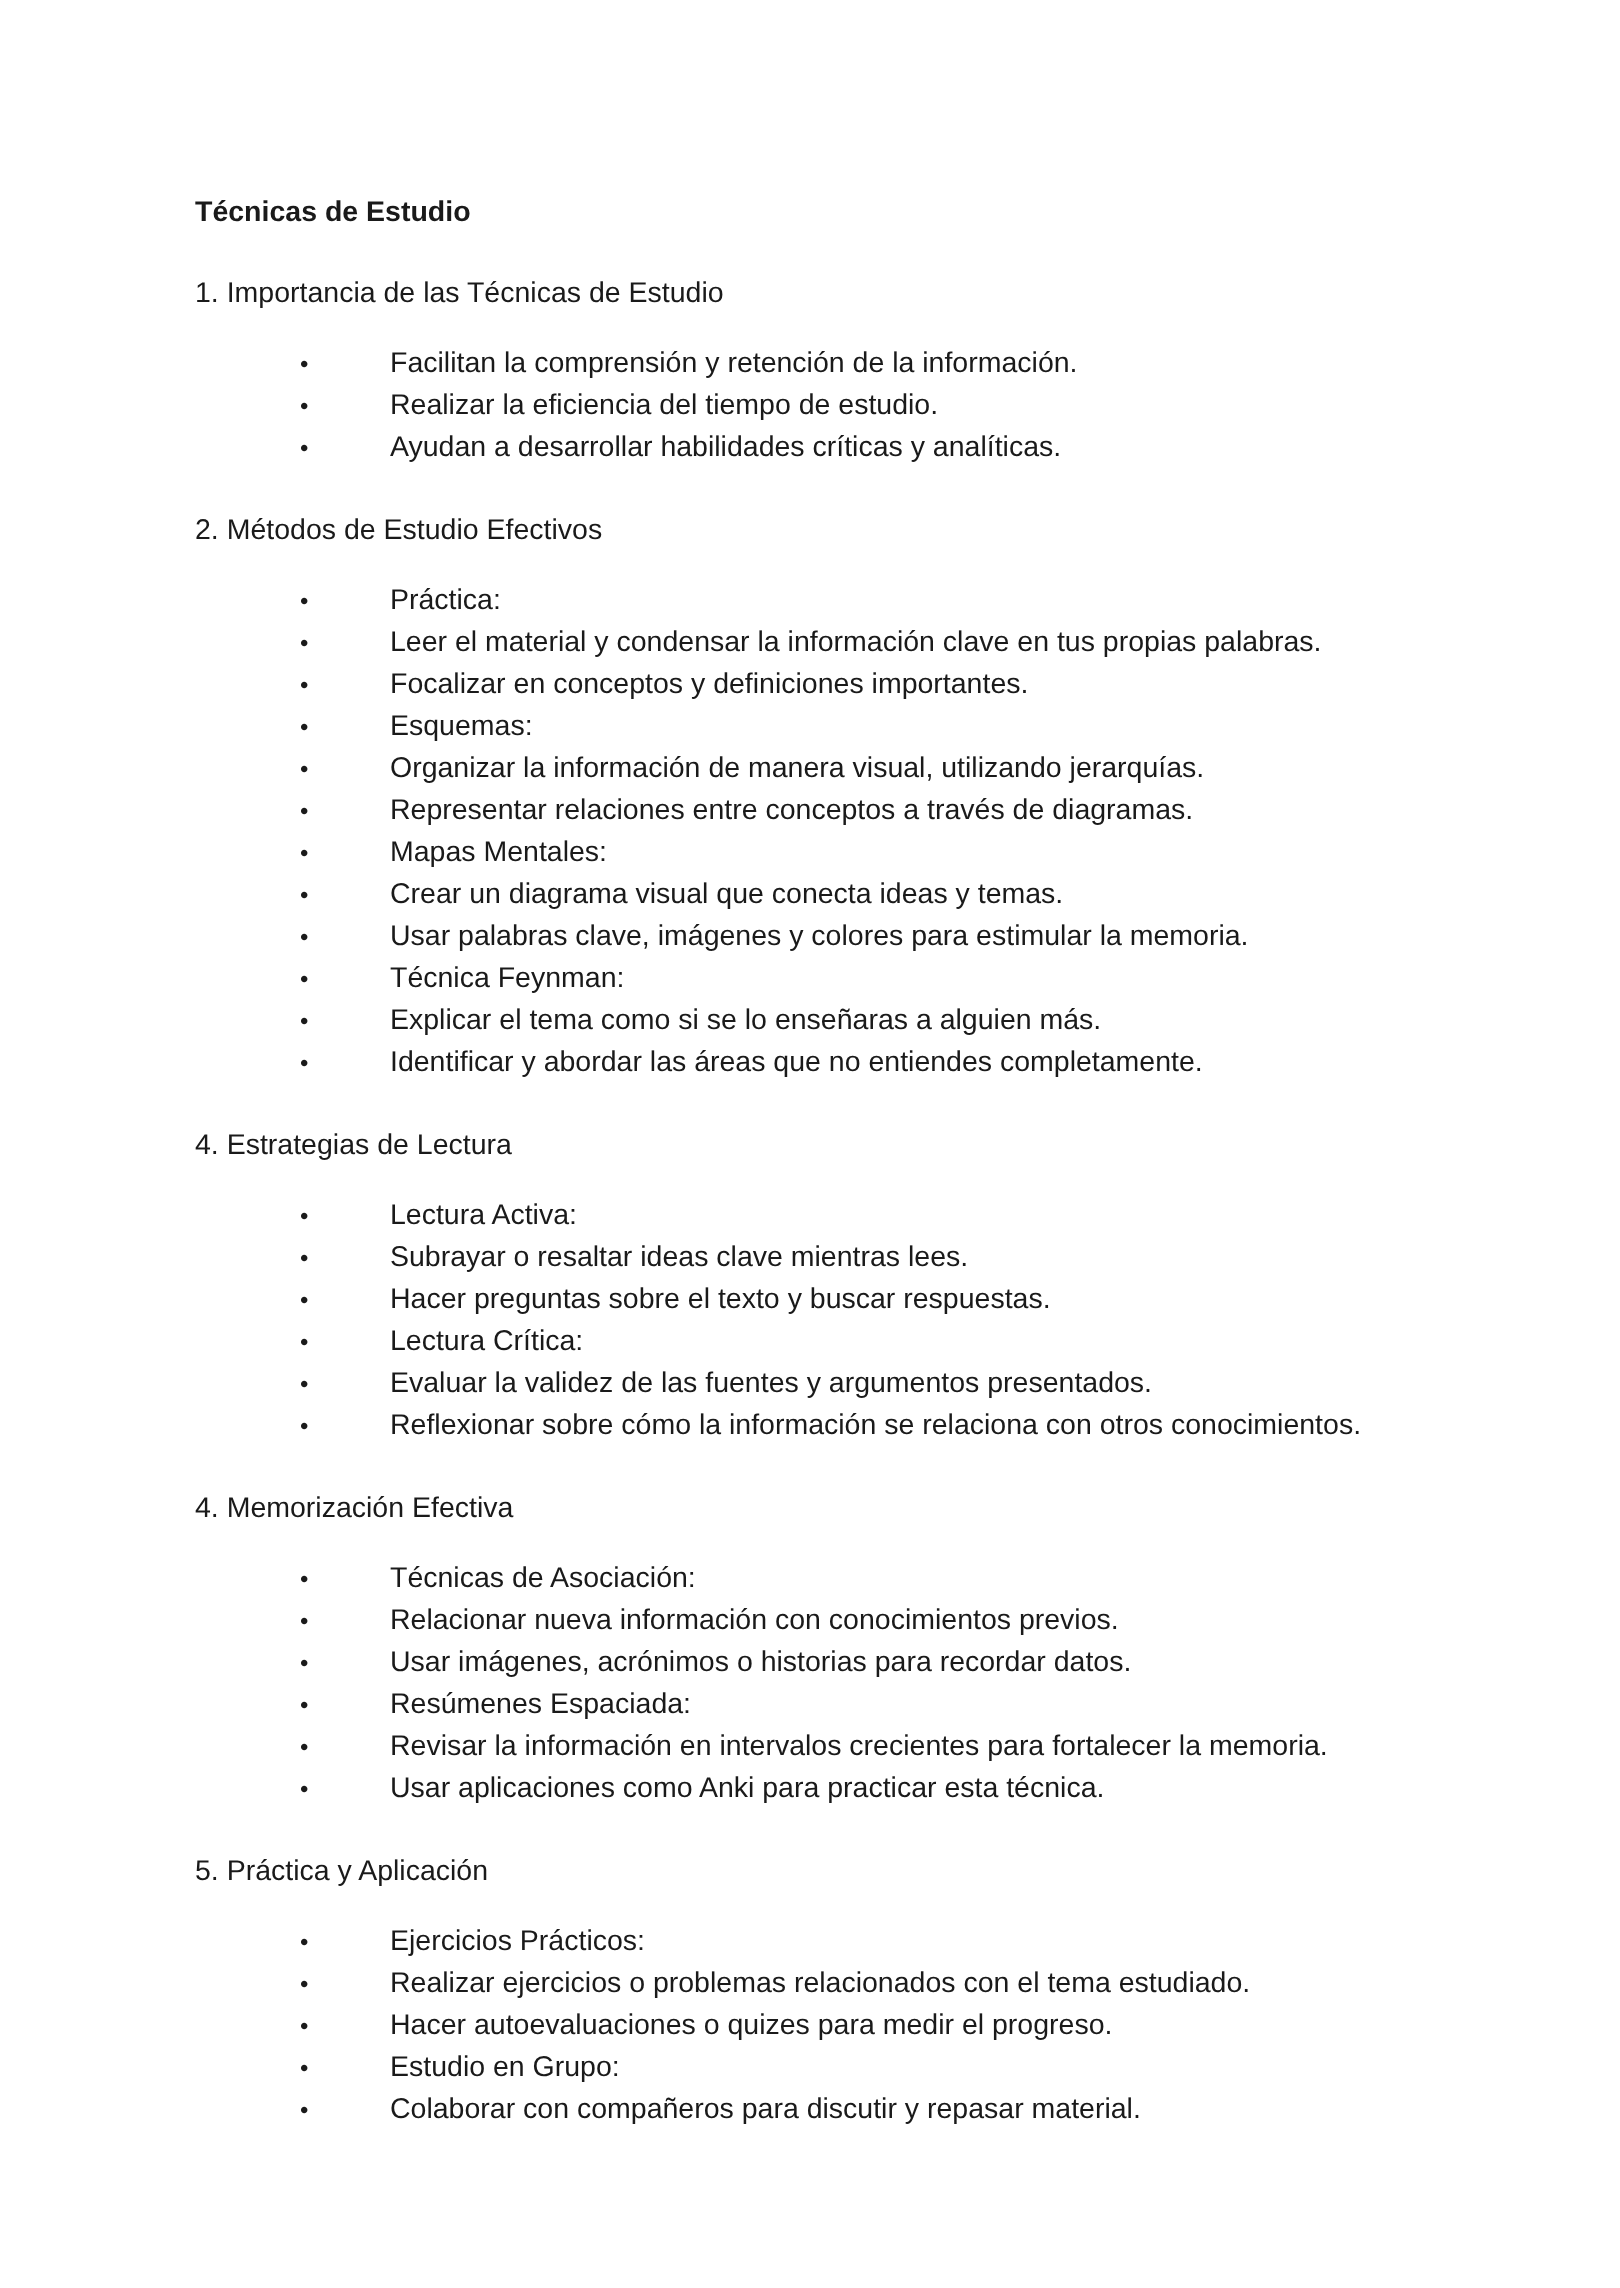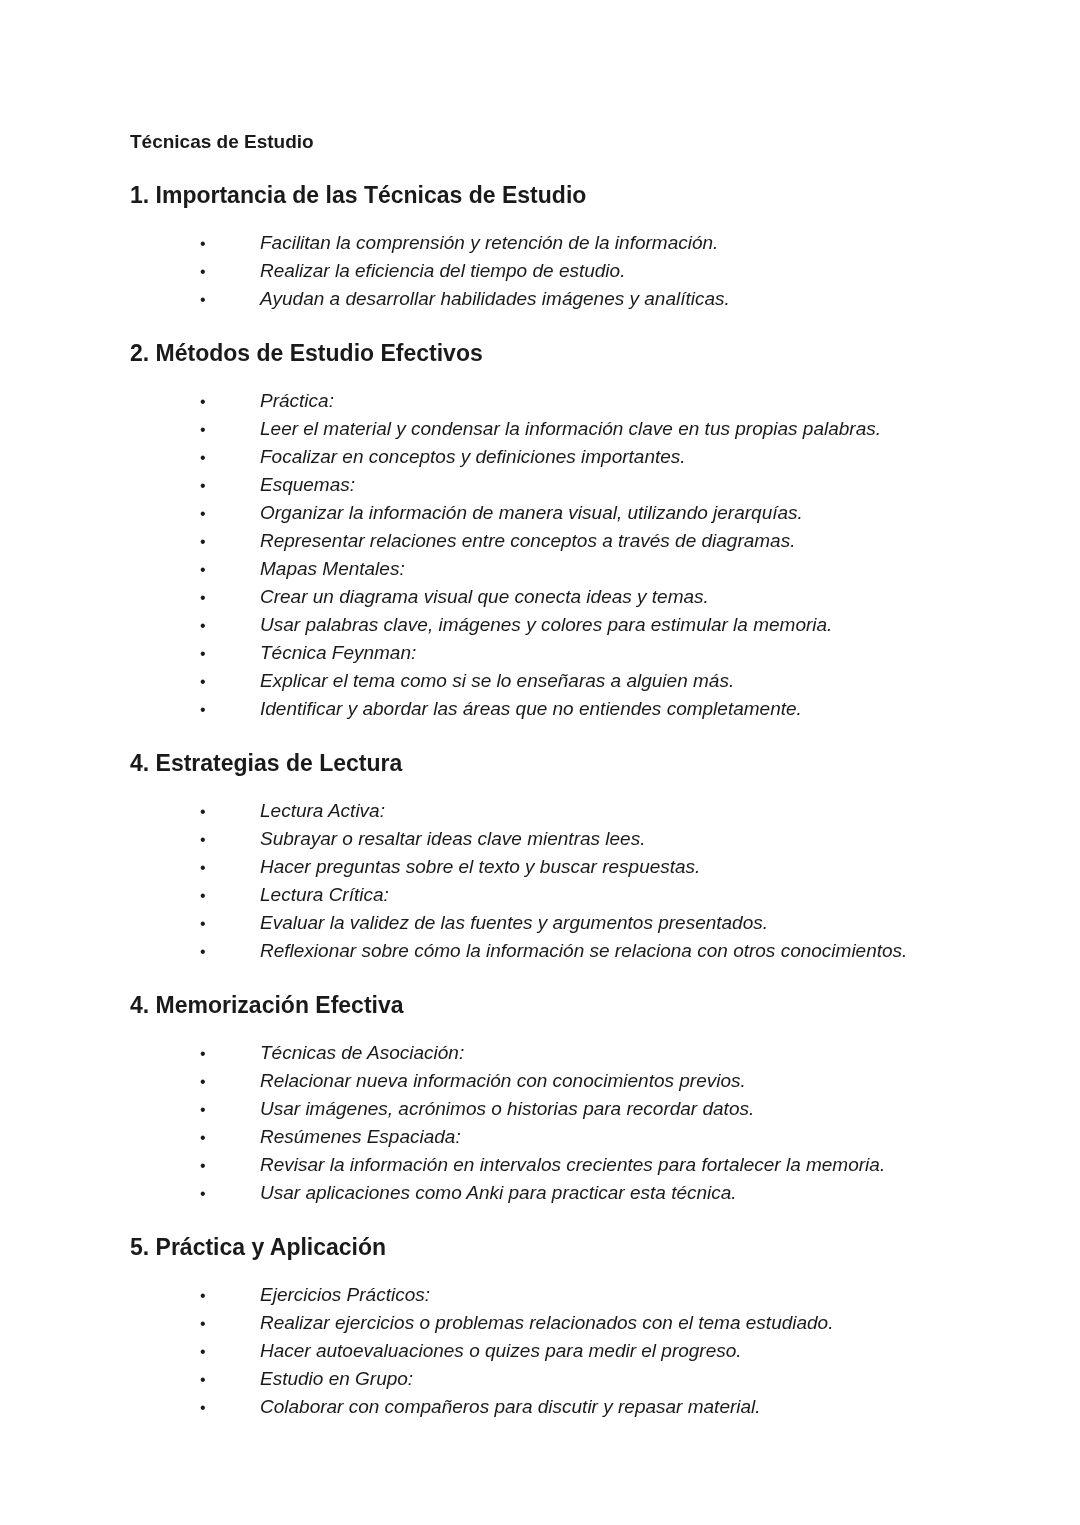--- a/index.html
+++ b/index.html
@@ -18,22 +18,22 @@
     padding: 128px 120px 60px 130px;
     background: #ffffff;
   }
   .doc-title {
     font-size: 19px;
     font-weight: 700;
     margin: 0;
     line-height: 27px;
   }
   .section-heading {
-    font-size: 23px;
-    font-weight: 700;
+    font-size: 19px;
+    font-weight: 400;
     margin: 27px 0 0 0;
     line-height: 27px;
   }
   .bullet-list {
     list-style: none;
     margin: 20px 0 27px 0;
     padding: 0;
   }
   .bullet-item {
     display: flex;
@@ -42,42 +42,41 @@
     line-height: 27px;
   }
   .bullet-marker {
     flex: none;
     margin-left: 70px;
     width: 60px;
     font-size: 16px;
   }
   .bullet-text {
     flex: 1;
-    font-style: italic;
   }
 </style>
 </head>
 <body>
 
 <div class="page">
   <h1 class="doc-title">Técnicas de Estudio</h1>
   <div id="sections">
       <h2 class="section-heading">1. Importancia de las Técnicas de Estudio</h2>
       <ul class="bullet-list">
         <li class="bullet-item">
           <span class="bullet-marker">•</span>
           <span class="bullet-text">Facilitan la comprensión y retención de la información.</span>
         </li>
         <li class="bullet-item">
           <span class="bullet-marker">•</span>
           <span class="bullet-text">Realizar la eficiencia del tiempo de estudio.</span>
         </li>
         <li class="bullet-item">
           <span class="bullet-marker">•</span>
-          <span class="bullet-text">Ayudan a desarrollar habilidades imágenes y analíticas.</span>
+          <span class="bullet-text">Ayudan a desarrollar habilidades críticas y analíticas.</span>
         </li>
       </ul>
       <h2 class="section-heading">2. Métodos de Estudio Efectivos</h2>
       <ul class="bullet-list">
         <li class="bullet-item">
           <span class="bullet-marker">•</span>
           <span class="bullet-text">Práctica:</span>
         </li>
         <li class="bullet-item">
           <span class="bullet-marker">•</span>

